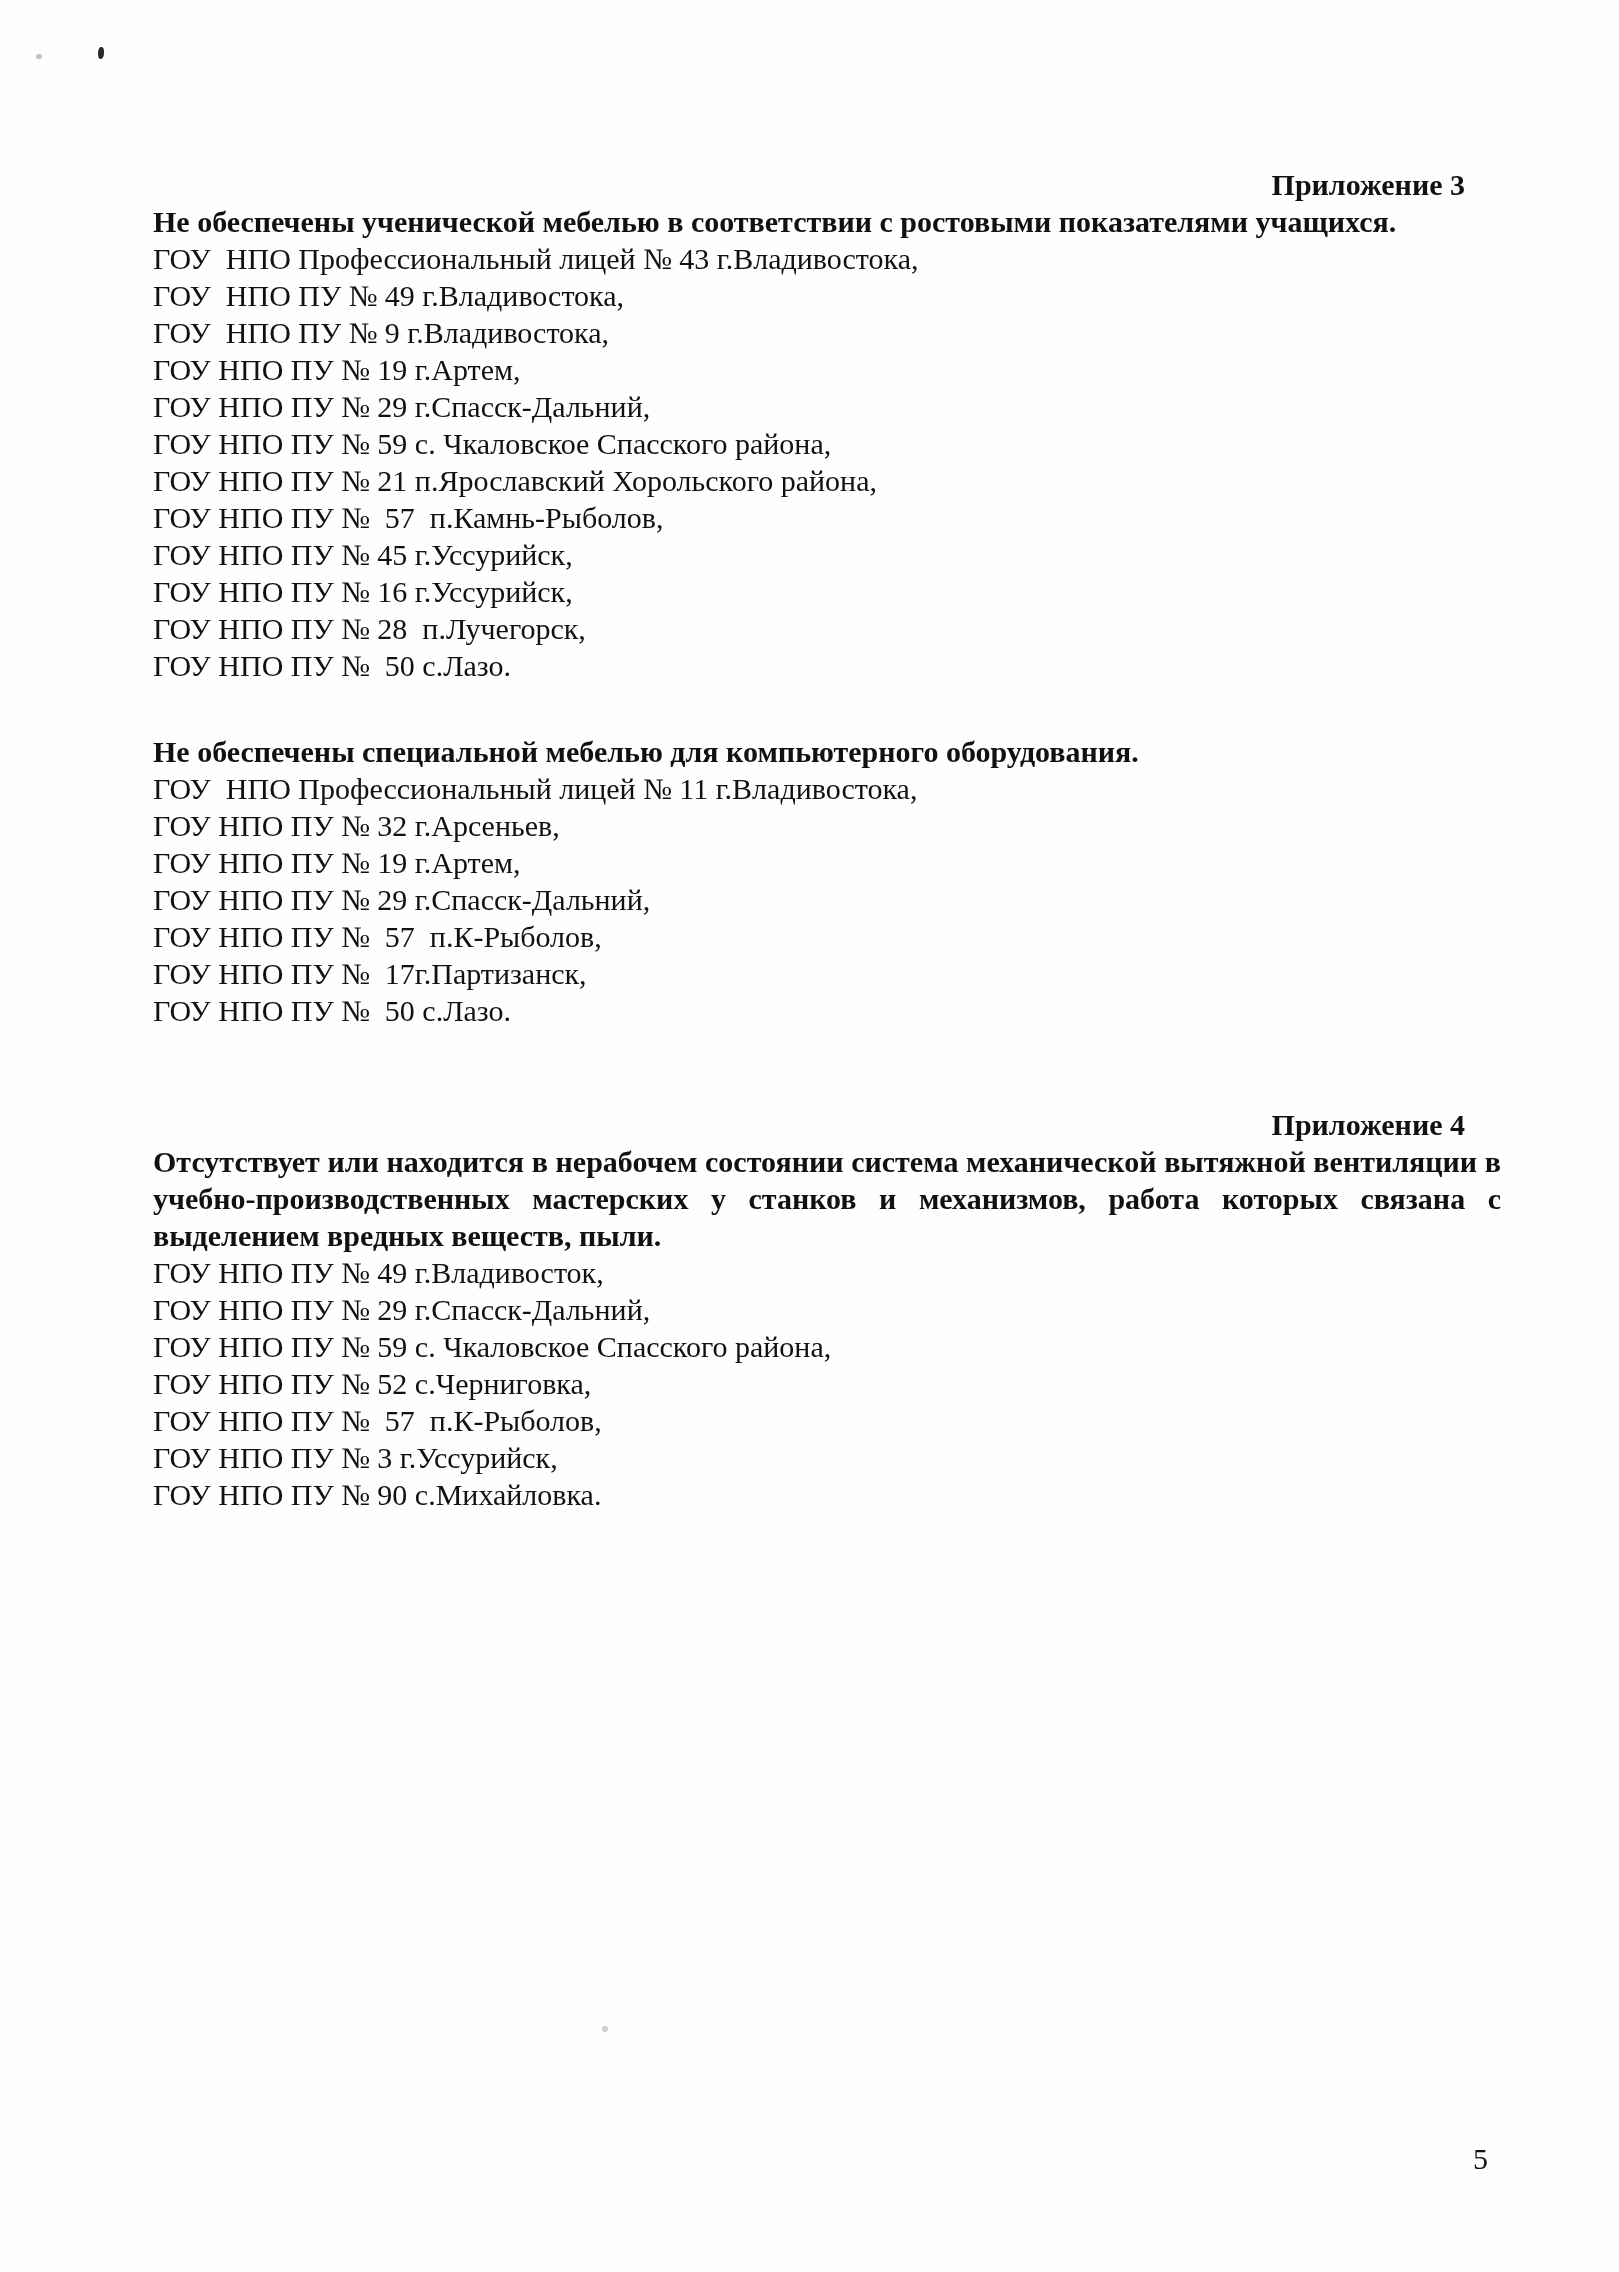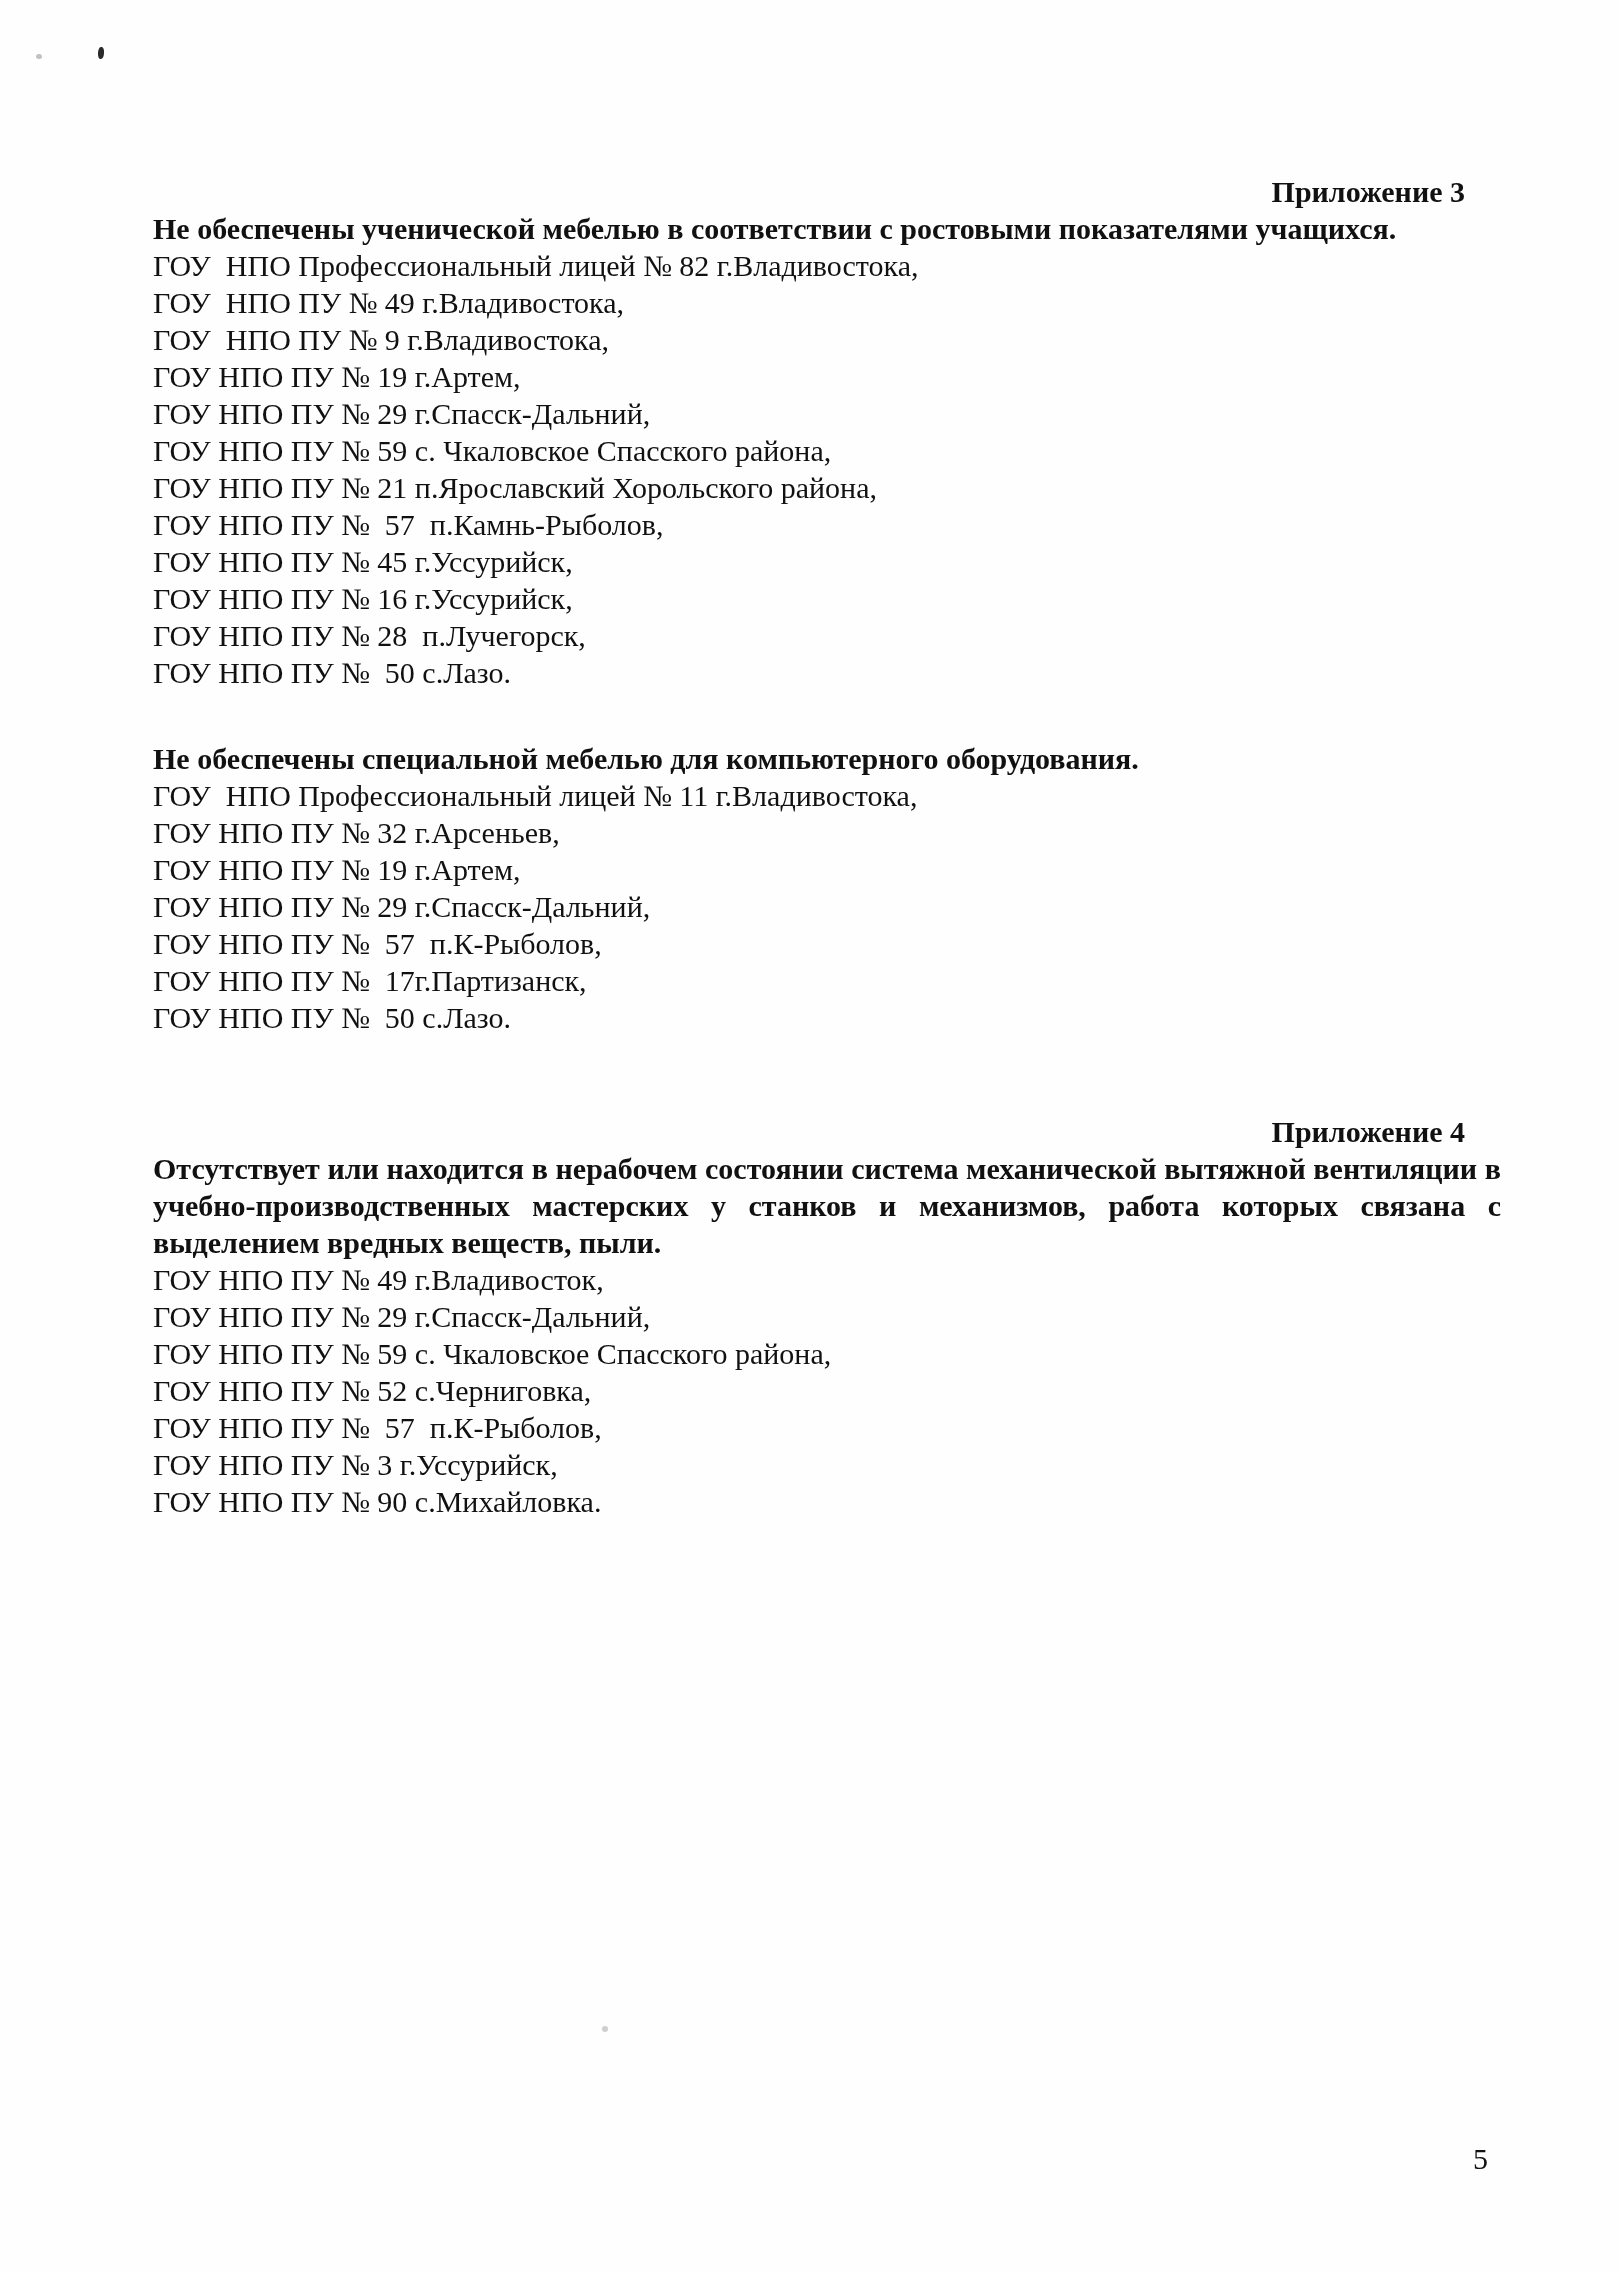--- a/index.html
+++ b/index.html
@@ -11,21 +11,21 @@
     height: 2273px;
     position: relative;
     background: #fefefe;
     font-family: "Liberation Serif", "DejaVu Serif", serif;
     color: #111111;
     overflow: hidden;
   }
   .content {
     position: absolute;
     left: 153px;
-    top: 15px;
+    top: 8px;
     width: 1348px;
     padding-top: 158px;
     font-size: 30px;
     line-height: 37px;
   }
   .appendix-label {
     text-align: right;
     padding-right: 36px;
     font-weight: 700;
   }
@@ -73,21 +73,21 @@
 <body>
 
 <span class="artifact artifact-1"></span>
 <span class="artifact artifact-2"></span>
 <span class="artifact artifact-3"></span>
 
 <div class="content">
 
   <div class="appendix-label">Приложение 3</div>
   <div class="intro">Не обеспечены ученической мебелью в соответствии с ростовыми показателями учащихся.</div>
-  <div class="list-item">ГОУ  НПО Профессиональный лицей № 82 г.Владивостока,</div>
+  <div class="list-item">ГОУ  НПО Профессиональный лицей № 43 г.Владивостока,</div>
   <div class="list-item">ГОУ  НПО ПУ № 49 г.Владивостока,</div>
   <div class="list-item">ГОУ  НПО ПУ № 9 г.Владивостока,</div>
   <div class="list-item">ГОУ НПО ПУ № 19 г.Артем,</div>
   <div class="list-item">ГОУ НПО ПУ № 29 г.Спасск-Дальний,</div>
   <div class="list-item">ГОУ НПО ПУ № 59 с. Чкаловское Спасского района,</div>
   <div class="list-item">ГОУ НПО ПУ № 21 п.Ярославский Хорольского района,</div>
   <div class="list-item">ГОУ НПО ПУ №  57  п.Камнь-Рыболов,</div>
   <div class="list-item">ГОУ НПО ПУ № 45 г.Уссурийск,</div>
   <div class="list-item">ГОУ НПО ПУ № 16 г.Уссурийск,</div>
   <div class="list-item">ГОУ НПО ПУ № 28  п.Лучегорск,</div>

